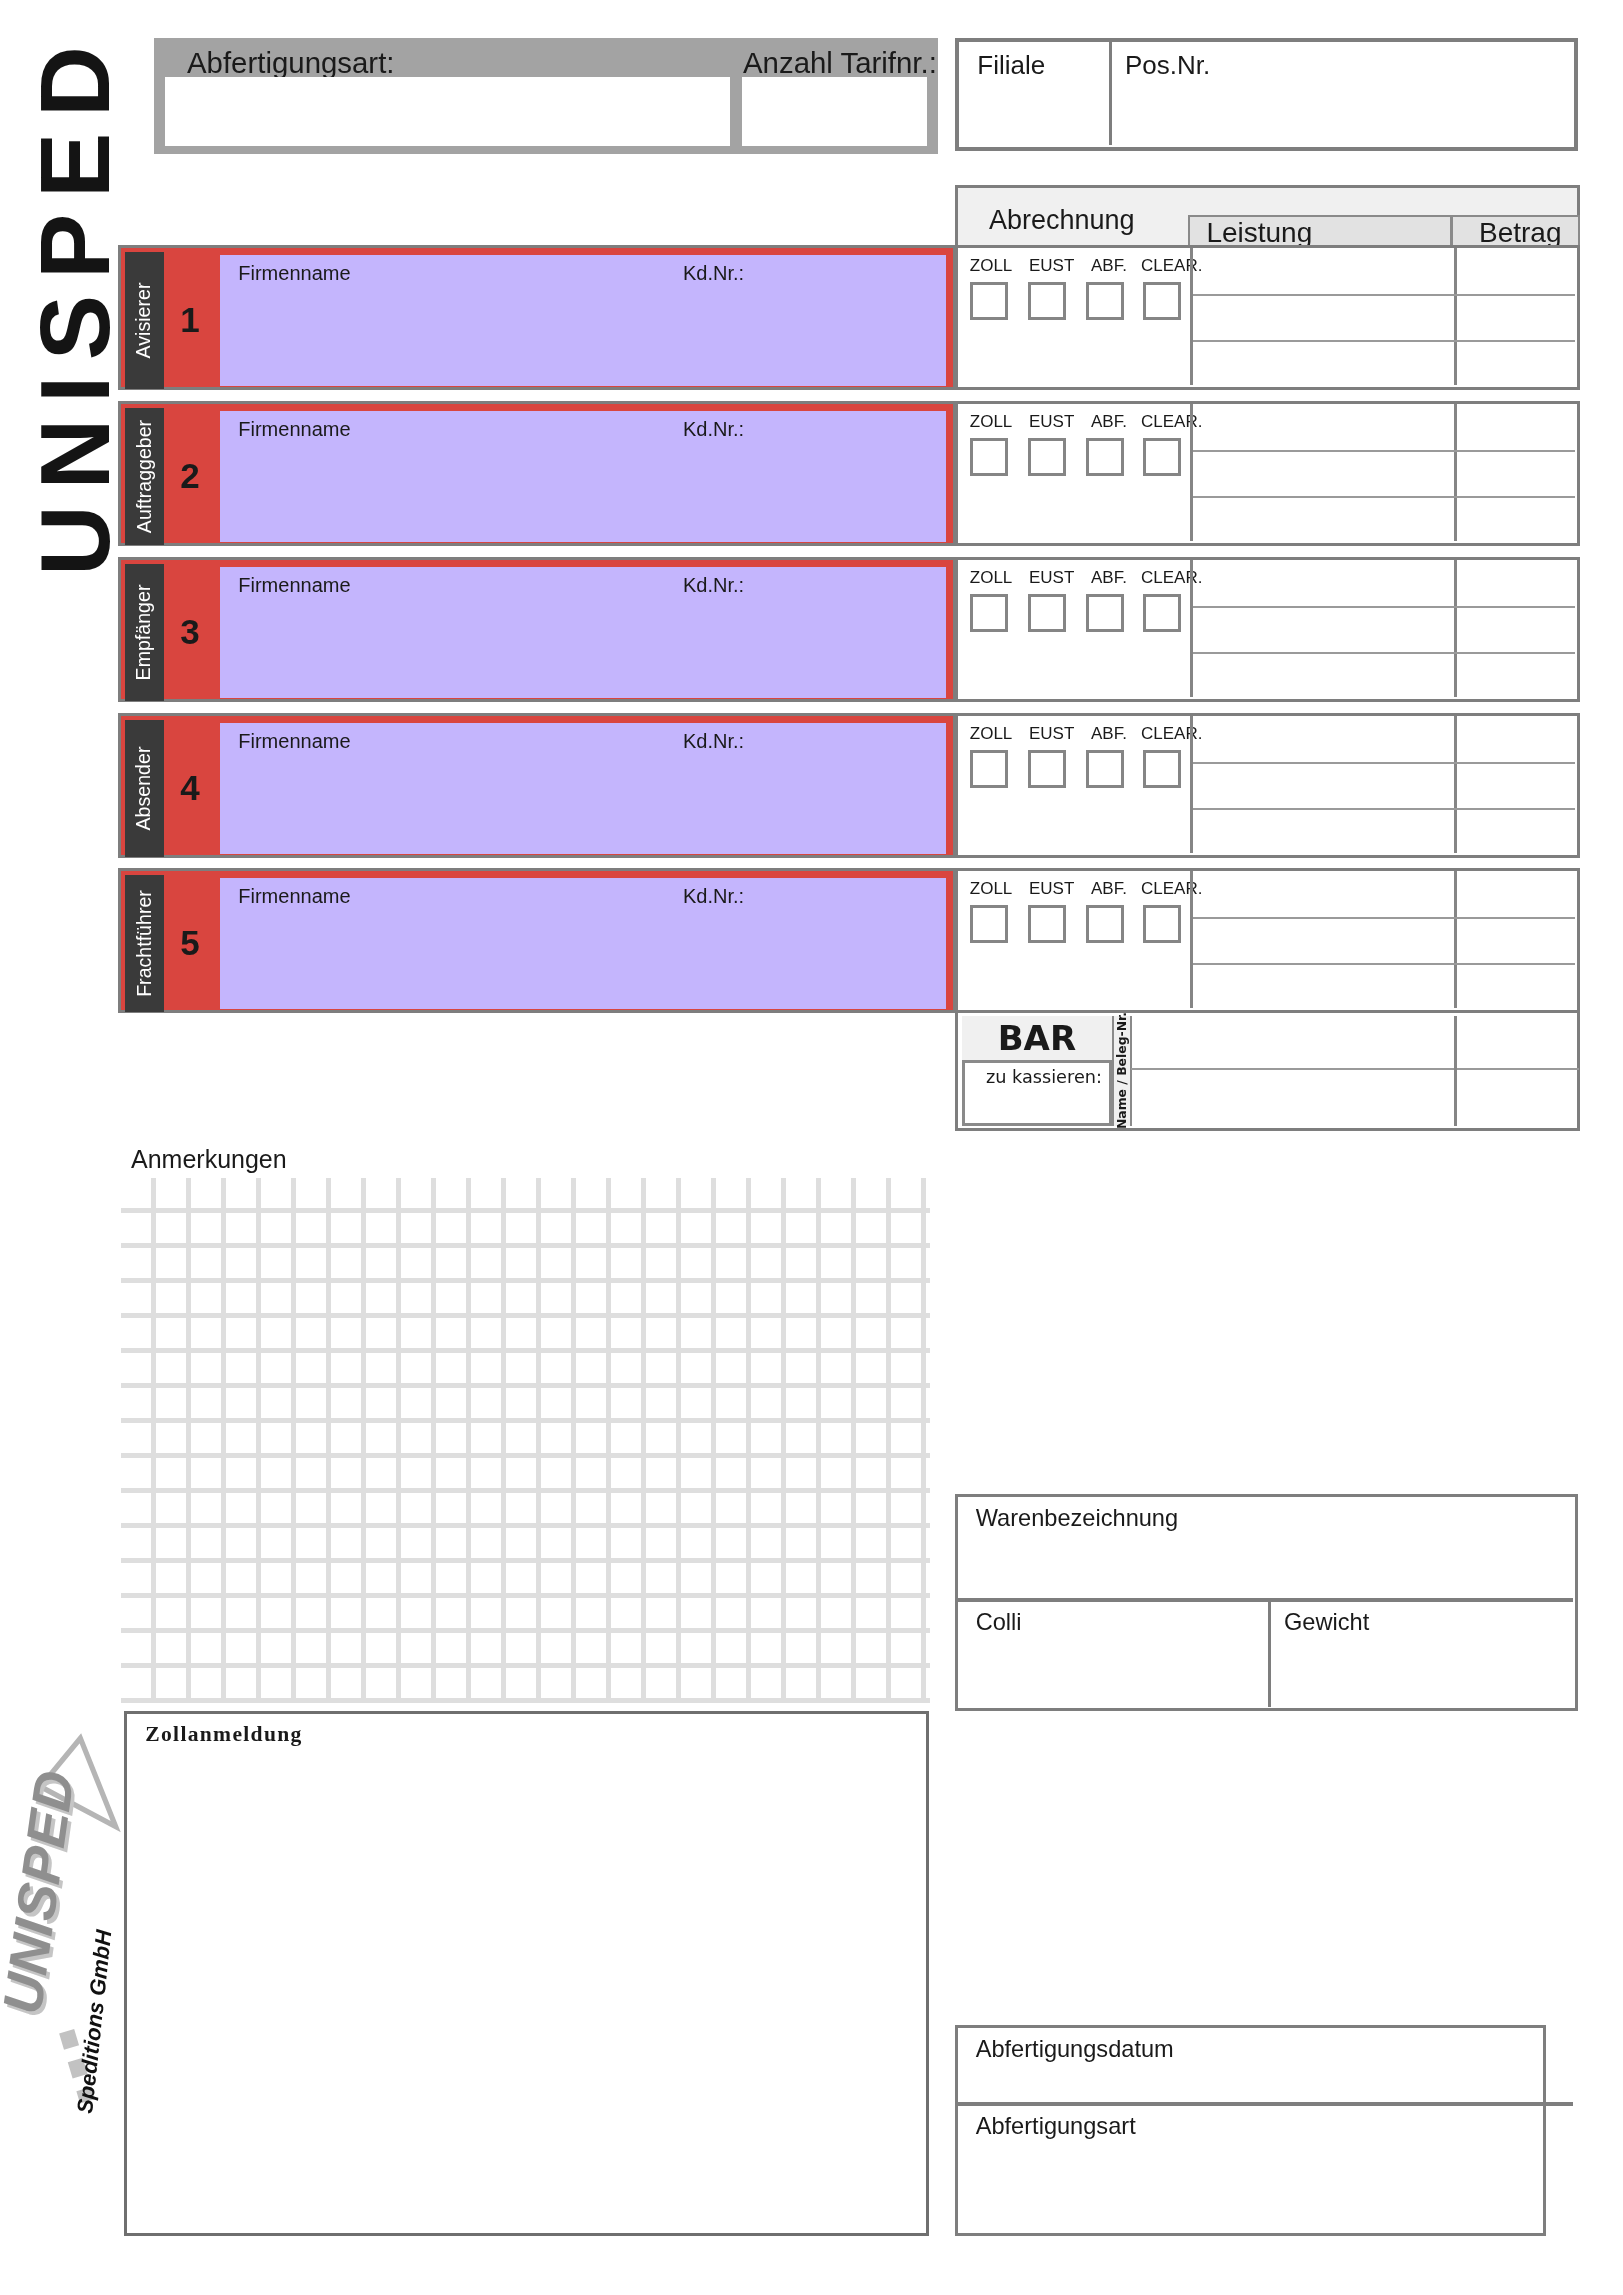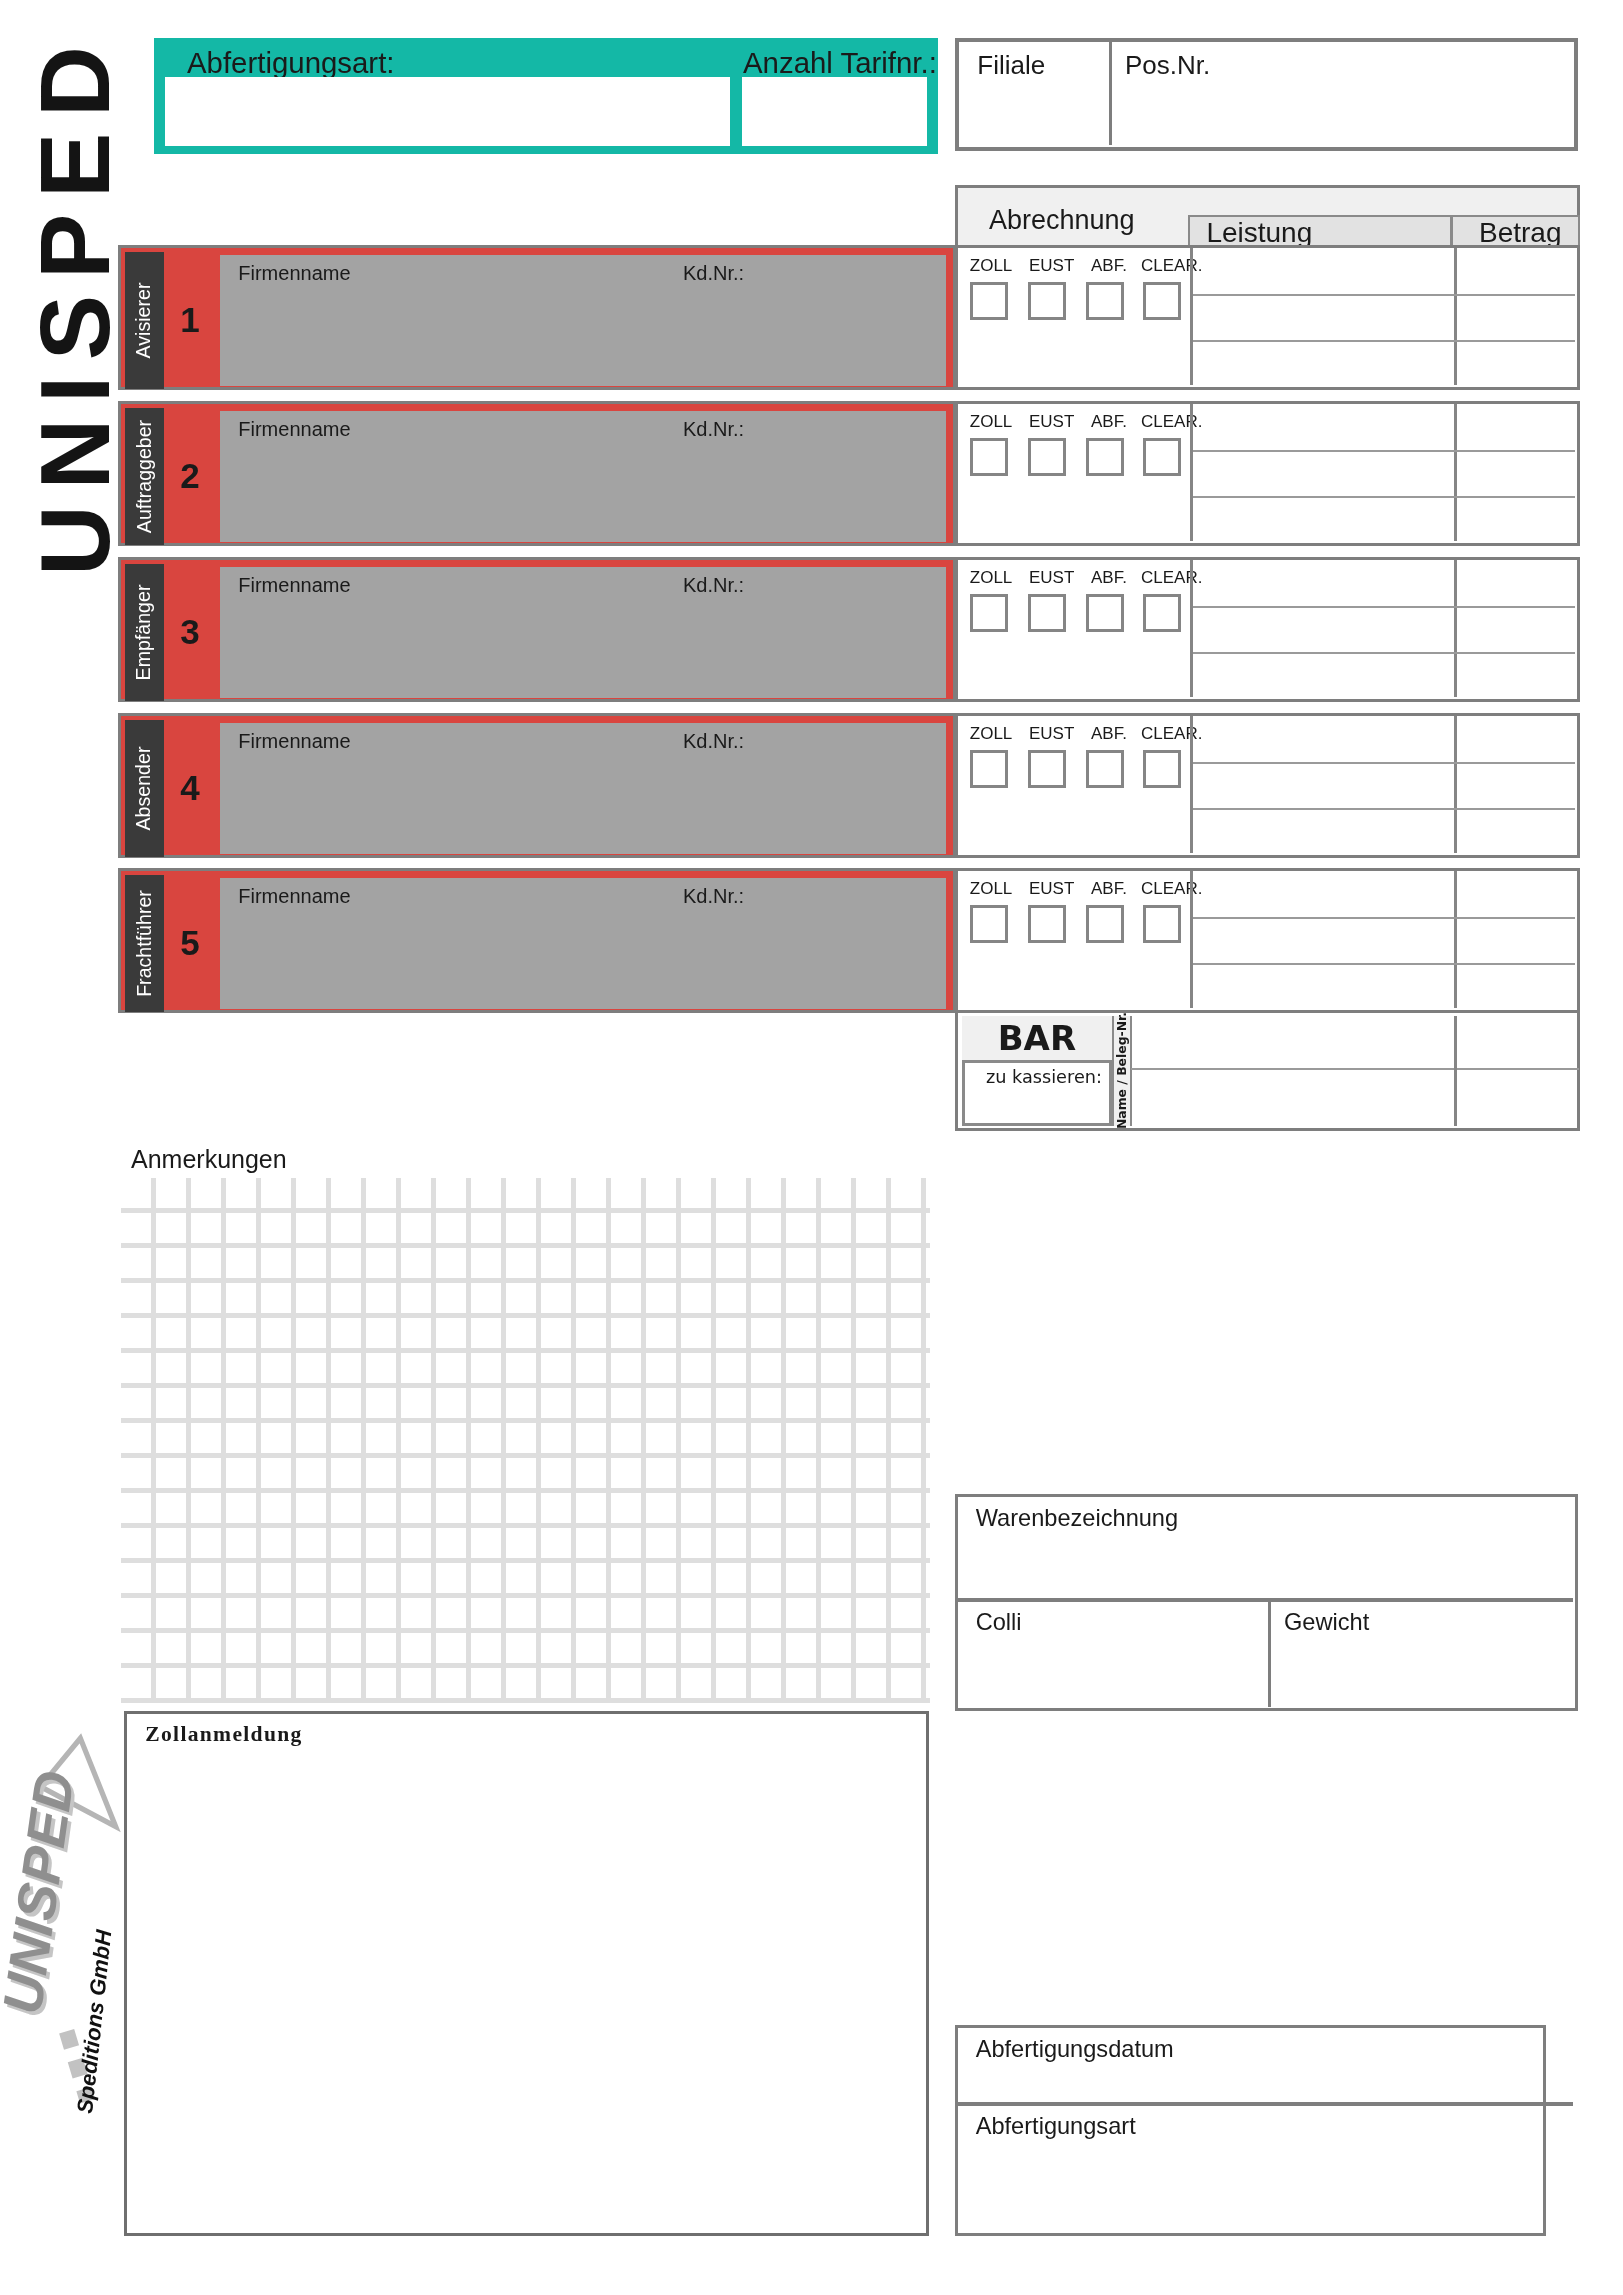--- a/index.html
+++ b/index.html
@@ -5,34 +5,34 @@
   html,body{margin:0;padding:0;background:#fff;}
   #page{position:relative;width:1623px;height:2295px;background:#fff;overflow:hidden;
         font-family:"Liberation Sans",sans-serif;color:#1a1a1a;}
   .abs{position:absolute;box-sizing:border-box;}
   .lbl{white-space:nowrap;line-height:1.1;}
   
   #toplogo{left:36px;top:576px;width:556px;height:79px;transform:rotate(-90deg);
            transform-origin:0 0;font-weight:bold;font-size:98px;letter-spacing:15.7px;
            color:#141414;line-height:79px;white-space:nowrap;}
   
-  #band{left:154px;top:38px;width:784px;height:116px;background:#14b8a6;}
+  #band{left:154px;top:38px;width:784px;height:116px;background:#a3a3a3;}
   .band-label{font-size:29.4px;}
   .whitebox{background:#fff;}
   
   .panelbox{border:4.6px solid #7e7e7e;background:#fff;}
   .thin-v{background:#7e7e7e;}
   
   .party-row{left:118px;width:838px;height:145px;border:3.9px solid #7e7e7e;background:#d9453f;}
   .party-strip{left:3.9px;top:3.9px;width:39px;height:137px;background:#3a3a3a;display:flex;
                align-items:center;justify-content:center;}
   .party-strip span{transform:rotate(-90deg);white-space:nowrap;color:#fff;font-size:19.6px;}
   .party-number{left:43px;top:3.9px;width:52px;height:137px;display:flex;align-items:center;
                 justify-content:center;font-size:35px;font-weight:bold;color:#1a1a1a;}
-  .party-white{left:99px;top:7.2px;width:726px;height:131px;background:#a3a3a3;}
+  .party-white{left:99px;top:7.2px;width:726px;height:131px;background:#c4b5fd;}
   .party-label{font-size:20px;}
   
   .abr-head-band{left:955px;top:185px;width:625px;height:66px;background:#f0f0f0;
                  border:3.9px solid #7e7e7e;}
   .abr-title{font-size:27px;}
   .abr-colhead{background:#e2e2e2;border:2px solid #8a8a8a;font-size:28px;display:flex;
                align-items:center;}
   .abr-block{left:955px;width:625px;height:145px;border:3.9px solid #7e7e7e;background:#fff;}
   .cb-label{font-size:17px;}
   .checkbox{width:38px;height:38px;border:3.9px solid #858585;background:#fff;}

